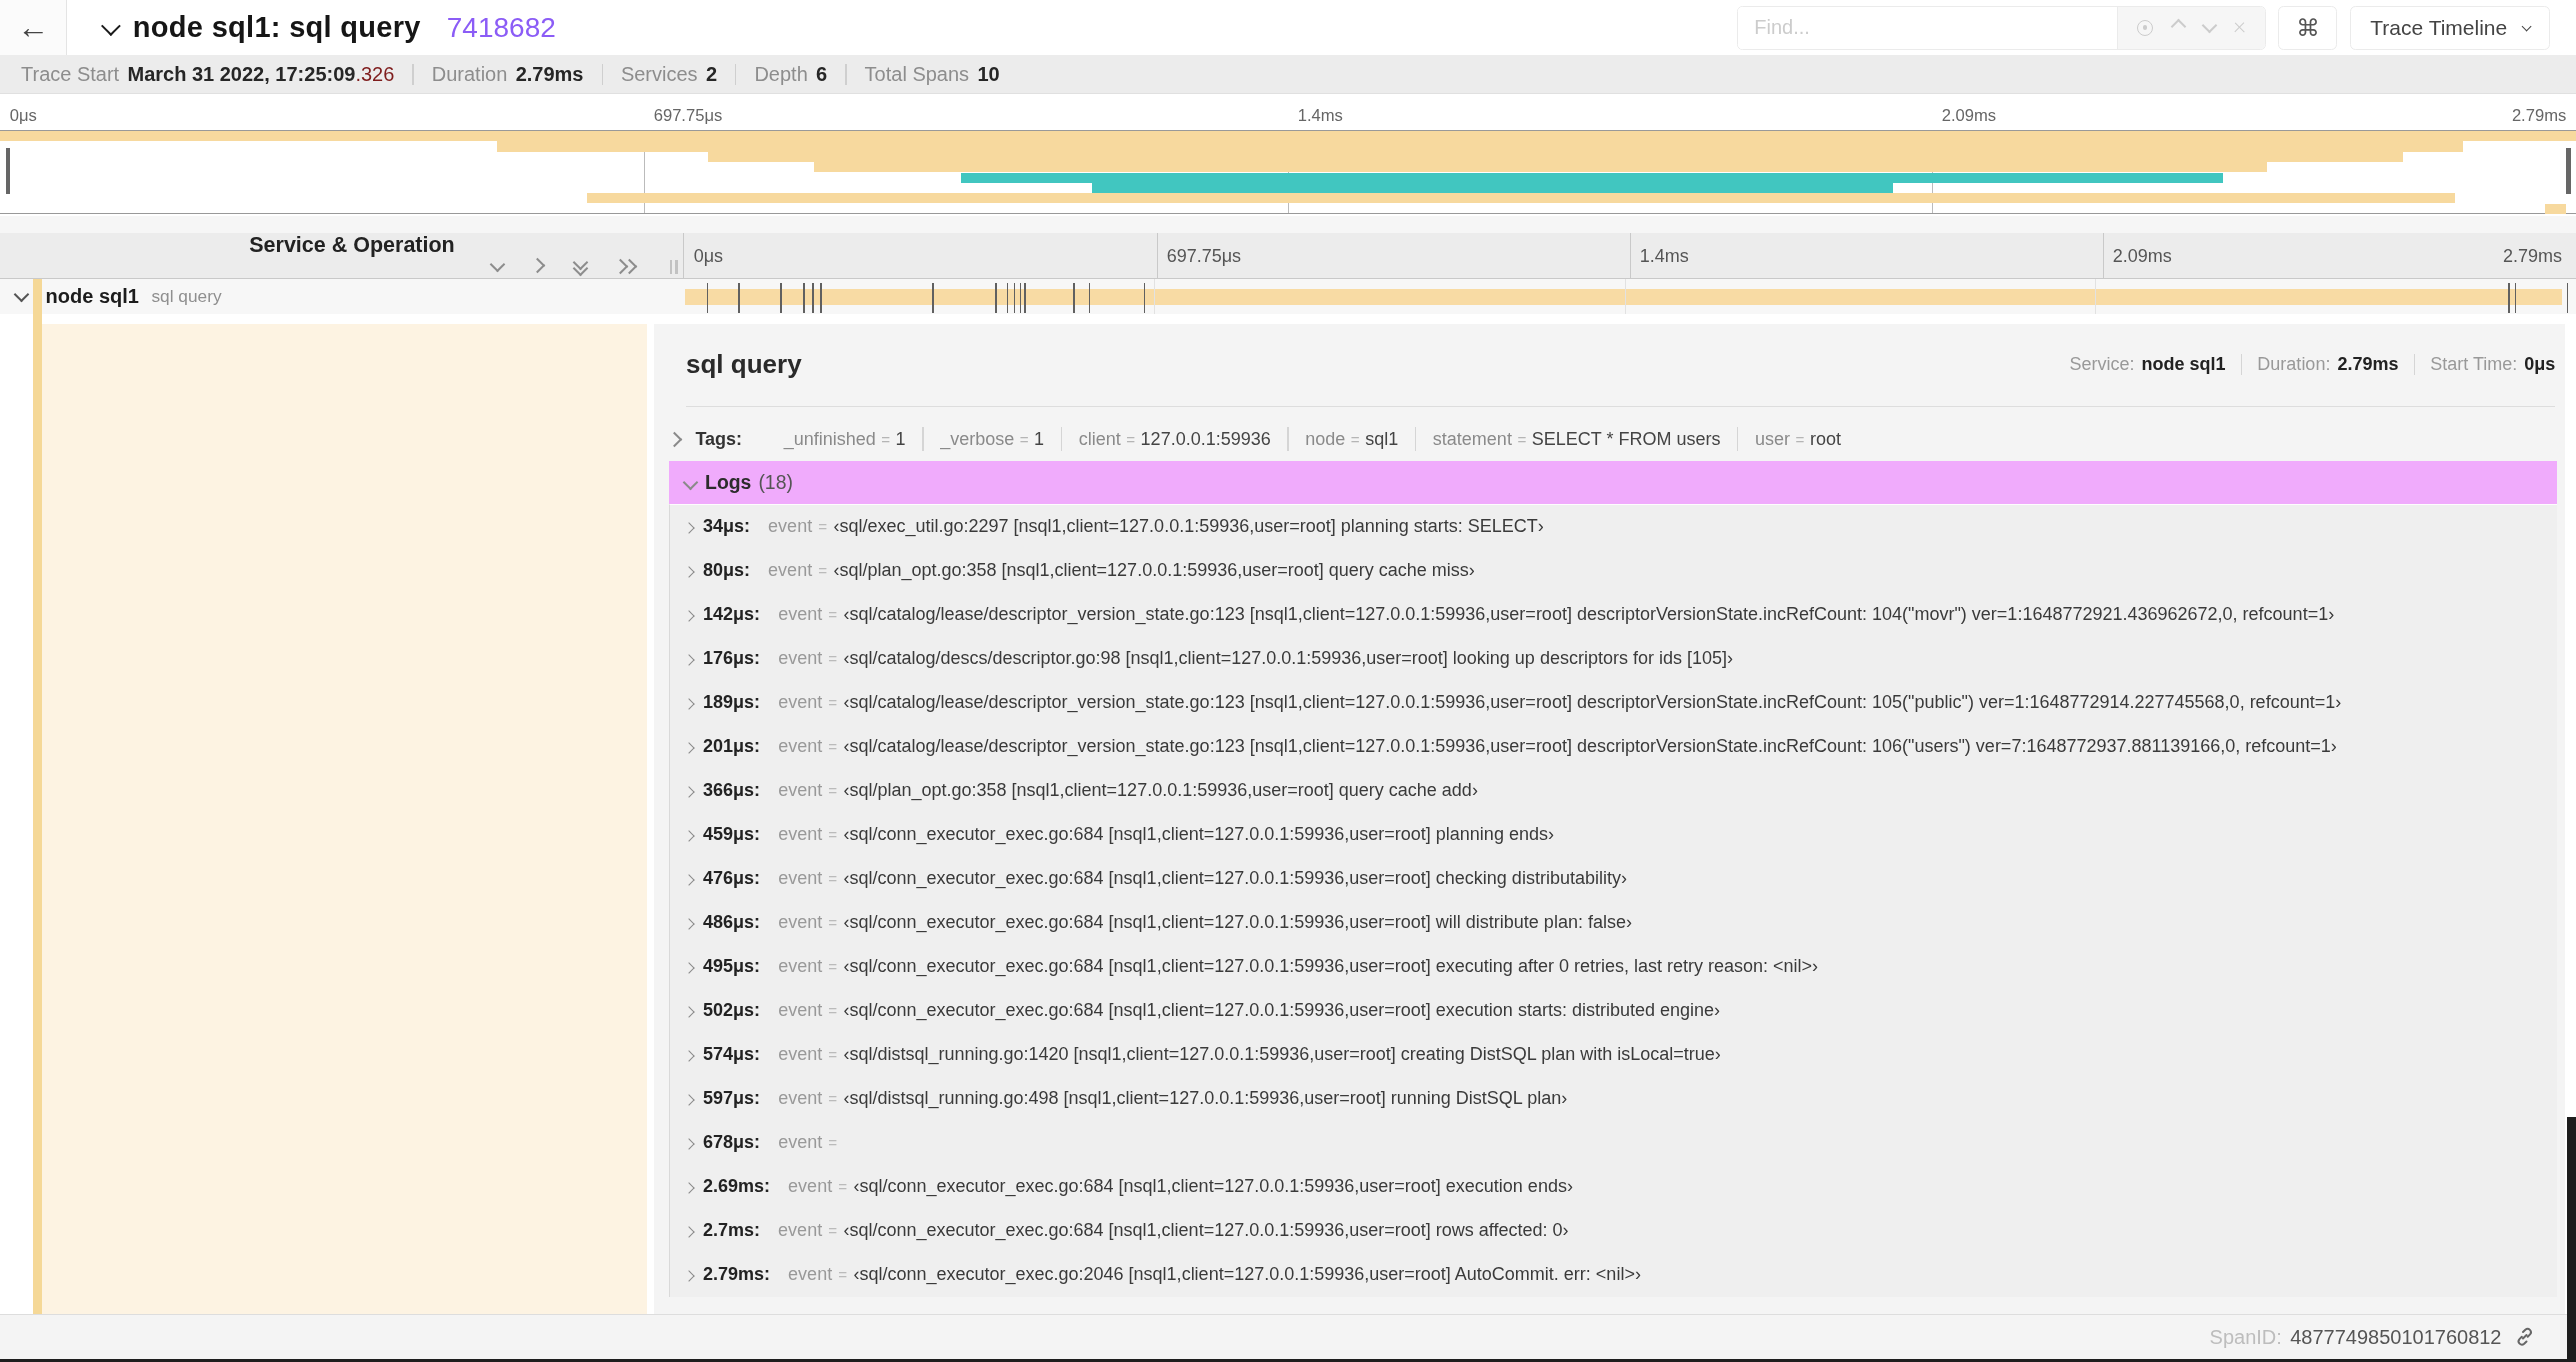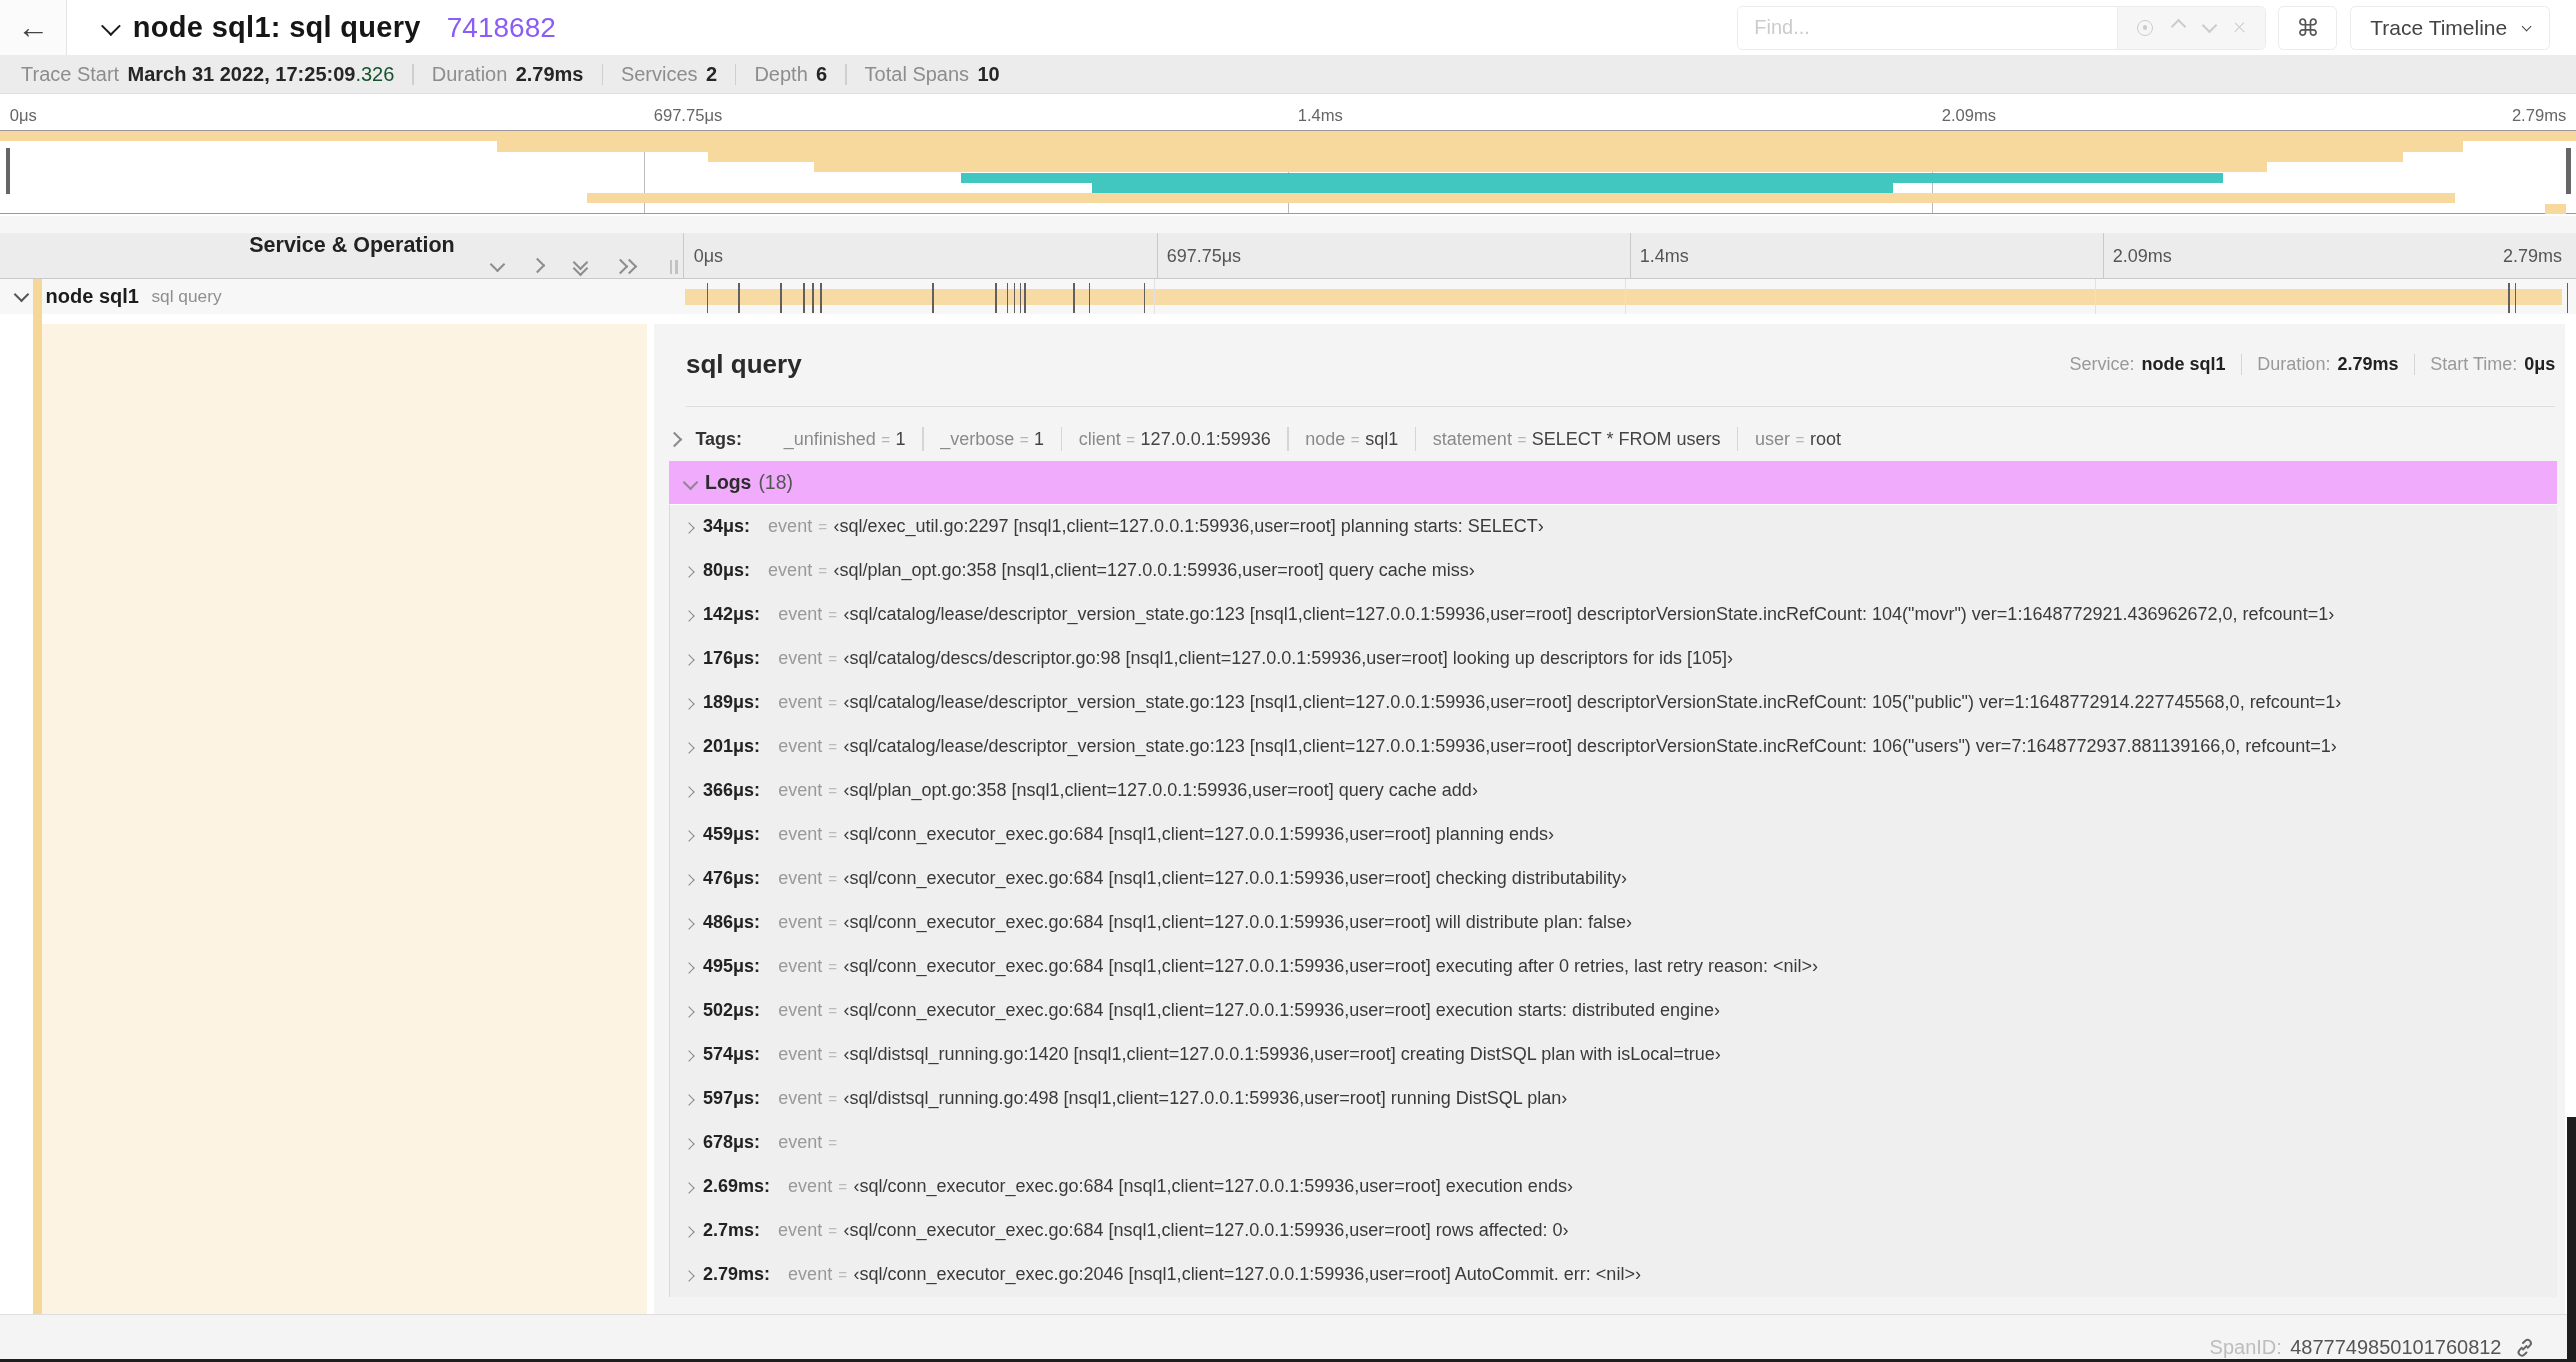--- a/index.html
+++ b/index.html
@@ -22,21 +22,21 @@
   .findtools{width:147px;background:#f6f6f6;border-left:1.4px solid #ebebeb;display:flex;align-items:center;justify-content:space-evenly;color:#ccc;}
   .sq-btn{height:42px;border:1.4px solid #ebebeb;border-radius:5.5px;background:#fff;display:flex;align-items:center;justify-content:center;cursor:pointer;}
   .cmd-btn{width:57px;font-size:23.5px;color:#555;}
   .sel-btn{padding:0 19.4px;font-size:21px;color:#444;gap:15.2px;}
 
   
   .statsbar{top:55px;height:39px;background:#ececec;border-bottom:1.4px solid #e0e0e0;display:flex;align-items:center;
             padding-left:21px;box-sizing:border-box;font-size:20px;}
   .stat-label{color:#8d8d8d;}
   .stat-value{color:#262626;font-weight:bold;margin-left:8.3px;}
-  .stat-suffix{color:#14532d;}
+  .stat-suffix{color:#7f1d1d;}
   .stat-div{width:1.4px;height:21px;background:#cfcfcf;margin:0 18px;}
 
   
   .minimap-labels{top:95px;height:35px;position:absolute;left:0;width:2576px;}
   .mm-label{position:absolute;bottom:4.2px;font-size:16.6px;color:#666;}
   .mm-canvas{top:130px;height:84px;border-top:1.4px solid #999;border-bottom:1.4px solid #999;box-sizing:border-box;background:#fff;position:absolute;left:0;width:2576px;}
   .mm-grid{position:absolute;top:0;bottom:0;width:0.7px;background:#bbb;}
   .mm-span{position:absolute;height:10.4px;}
   .mm-handle{position:absolute;top:16.6px;height:46px;width:4.2px;background:#666;cursor:ew-resize;}
 
@@ -97,21 +97,21 @@
   .log-time{font-weight:bold;color:#222;margin-left:9.7px;}
   .log-key{color:#999;margin-left:18px;}
   .log-eq{color:#bbb;font-size:15.2px;margin:0 6.2px;}
   .log-val{color:#3a3a3a;}
   .logs-note{font-size:15.2px;color:#9a9a9a;padding:18px 0 7px 1.4px;}
 
   .chevtxt{color:#8a8a8a;margin-left:15.2px;}
 
   
   .footer{top:1314px;height:45px;background:#f4f4f4;border-top:1.4px solid #ddd;box-sizing:border-box;
-          display:flex;align-items:flex-end;justify-content:flex-end;padding-right:40px;font-size:20px;}
+          display:flex;align-items:center;justify-content:flex-end;padding-right:40px;font-size:20px;}
   .spanid-label{color:#bdbdbd;}
   .spanid-value{color:#555;margin-left:8.3px;}
   .link-icon{margin-left:11px;display:flex;align-items:center;}
 
   .bottom-edge{top:1359px;height:4.2px;background:#1e1e1e;}
   .right-edge{position:absolute;right:0;top:1117px;width:9px;height:246px;background:#1e1e1e;}
 
   
   .chev{display:inline-block;width:9px;height:9px;border-right:2.1px solid currentColor;border-bottom:2.1px solid currentColor;}
   .chev.down{transform:rotate(45deg) translateY(-1.4px);}

